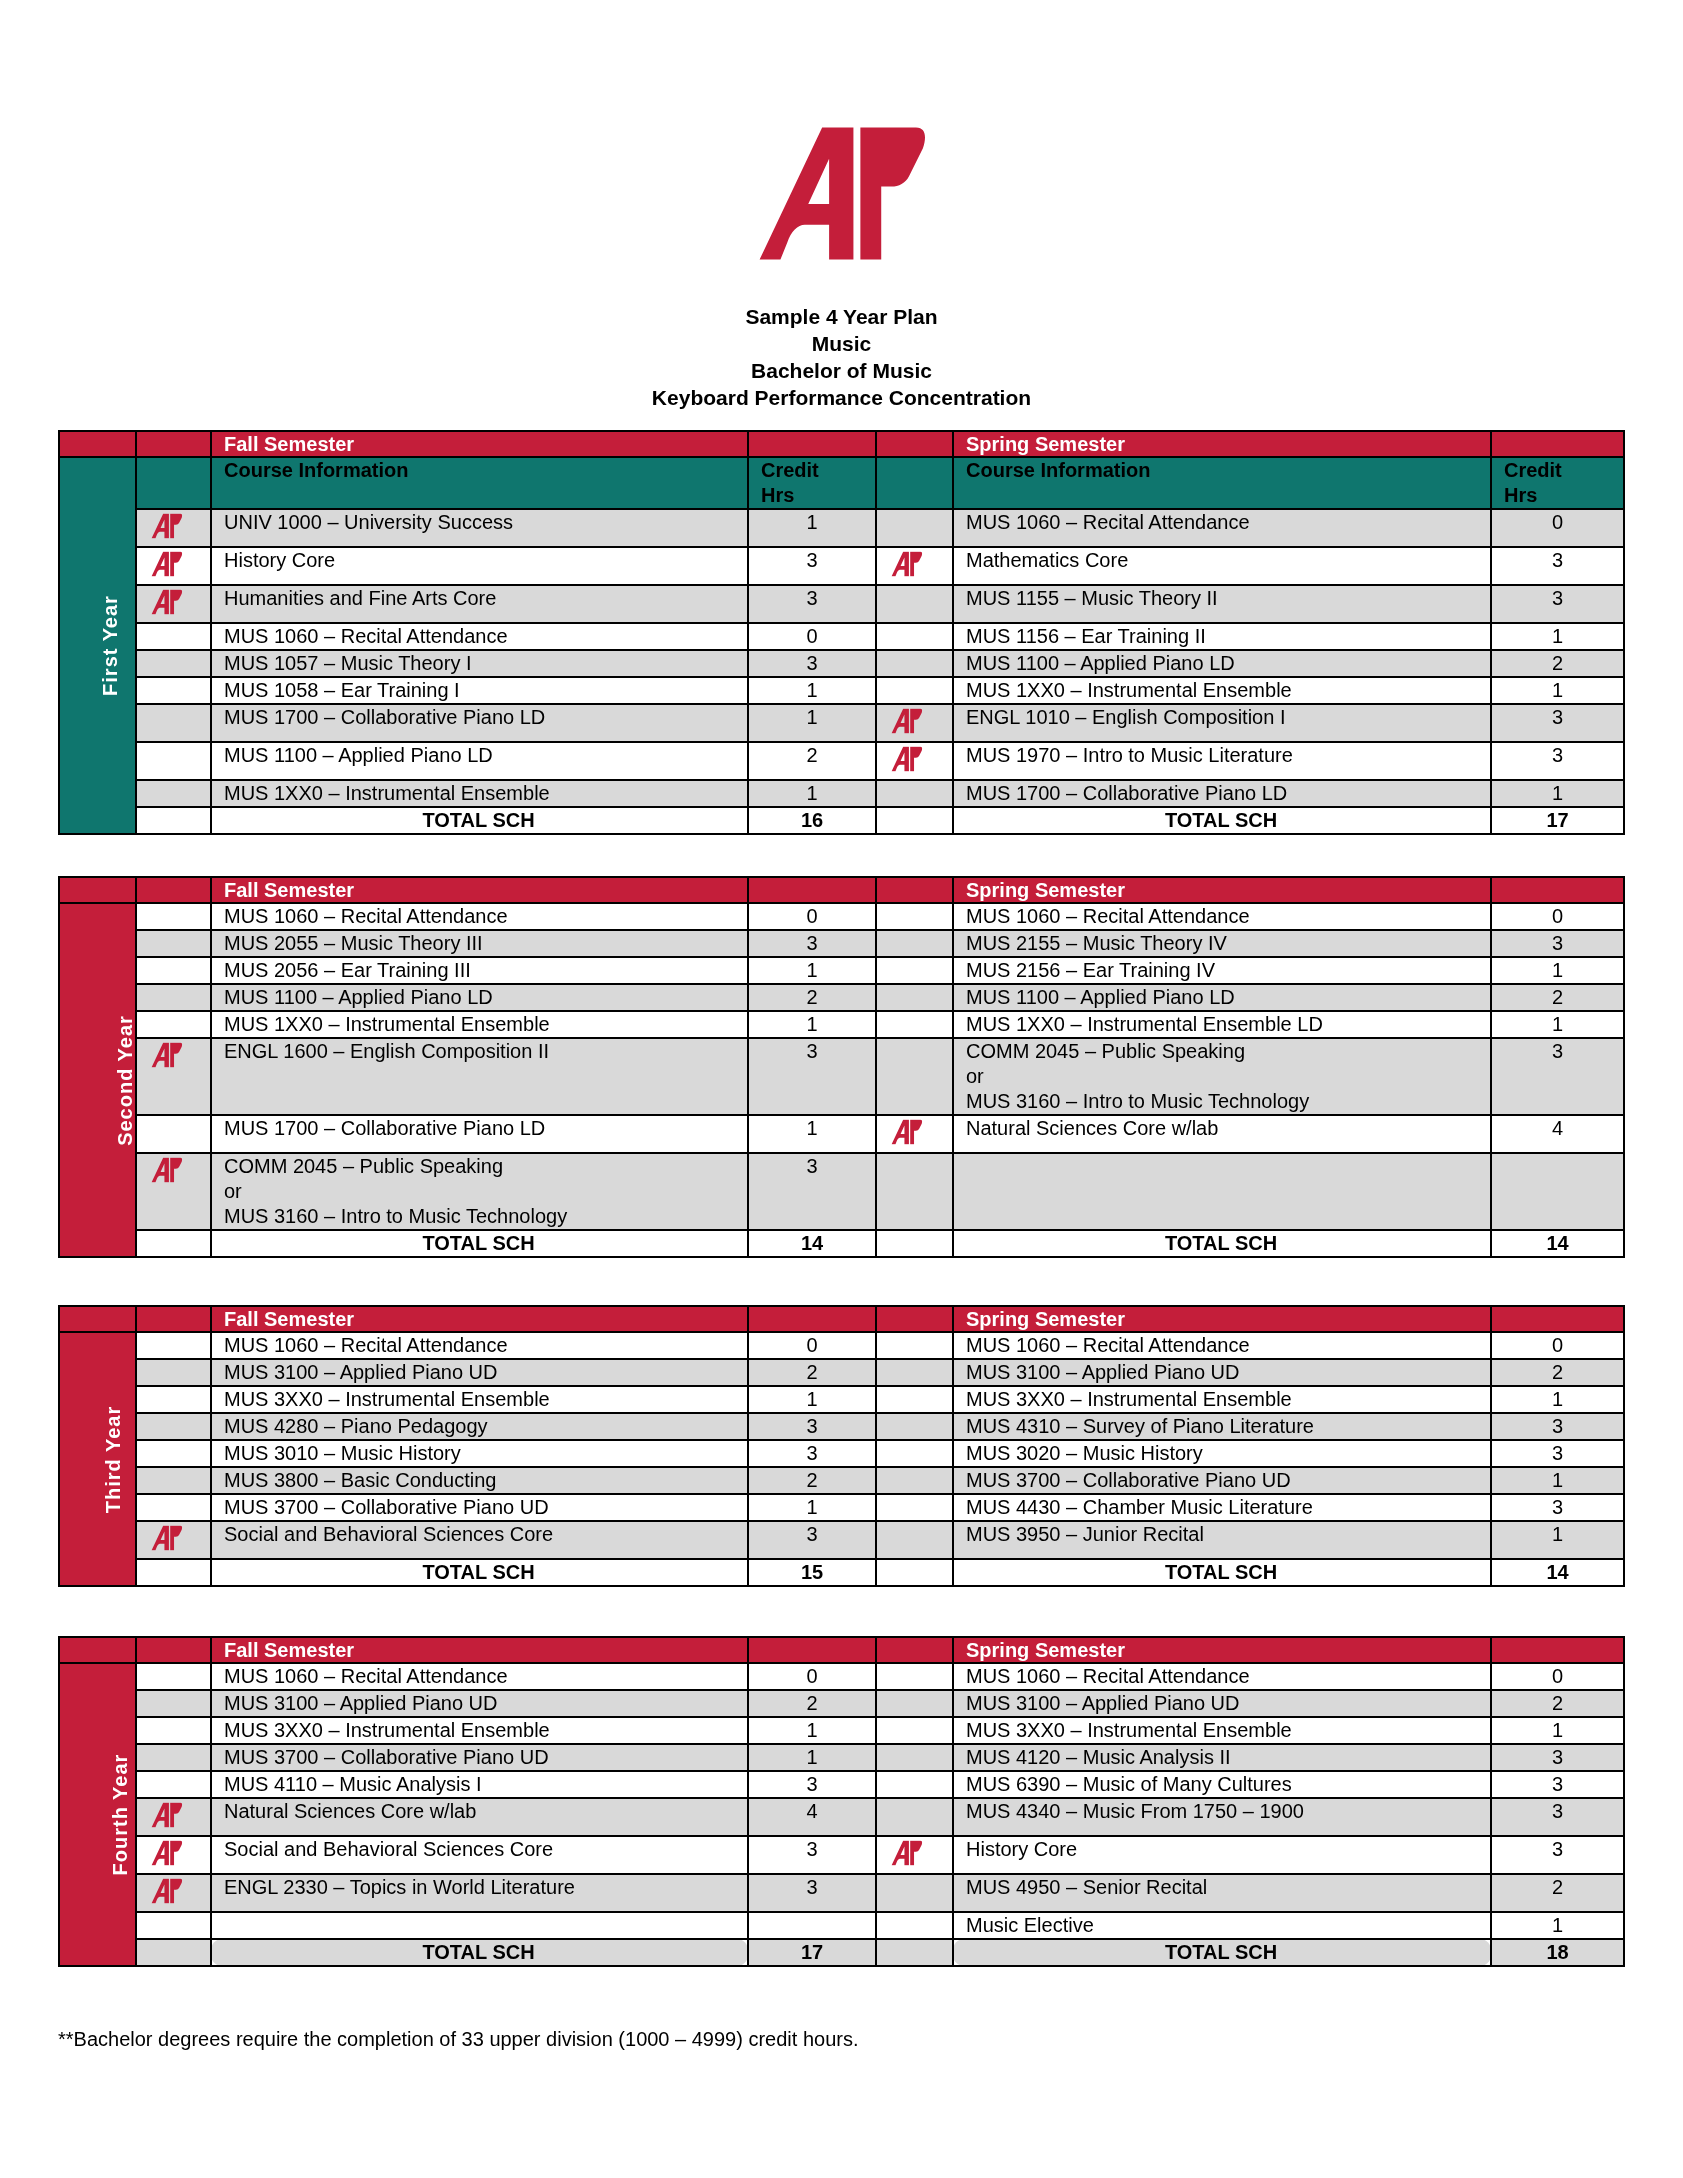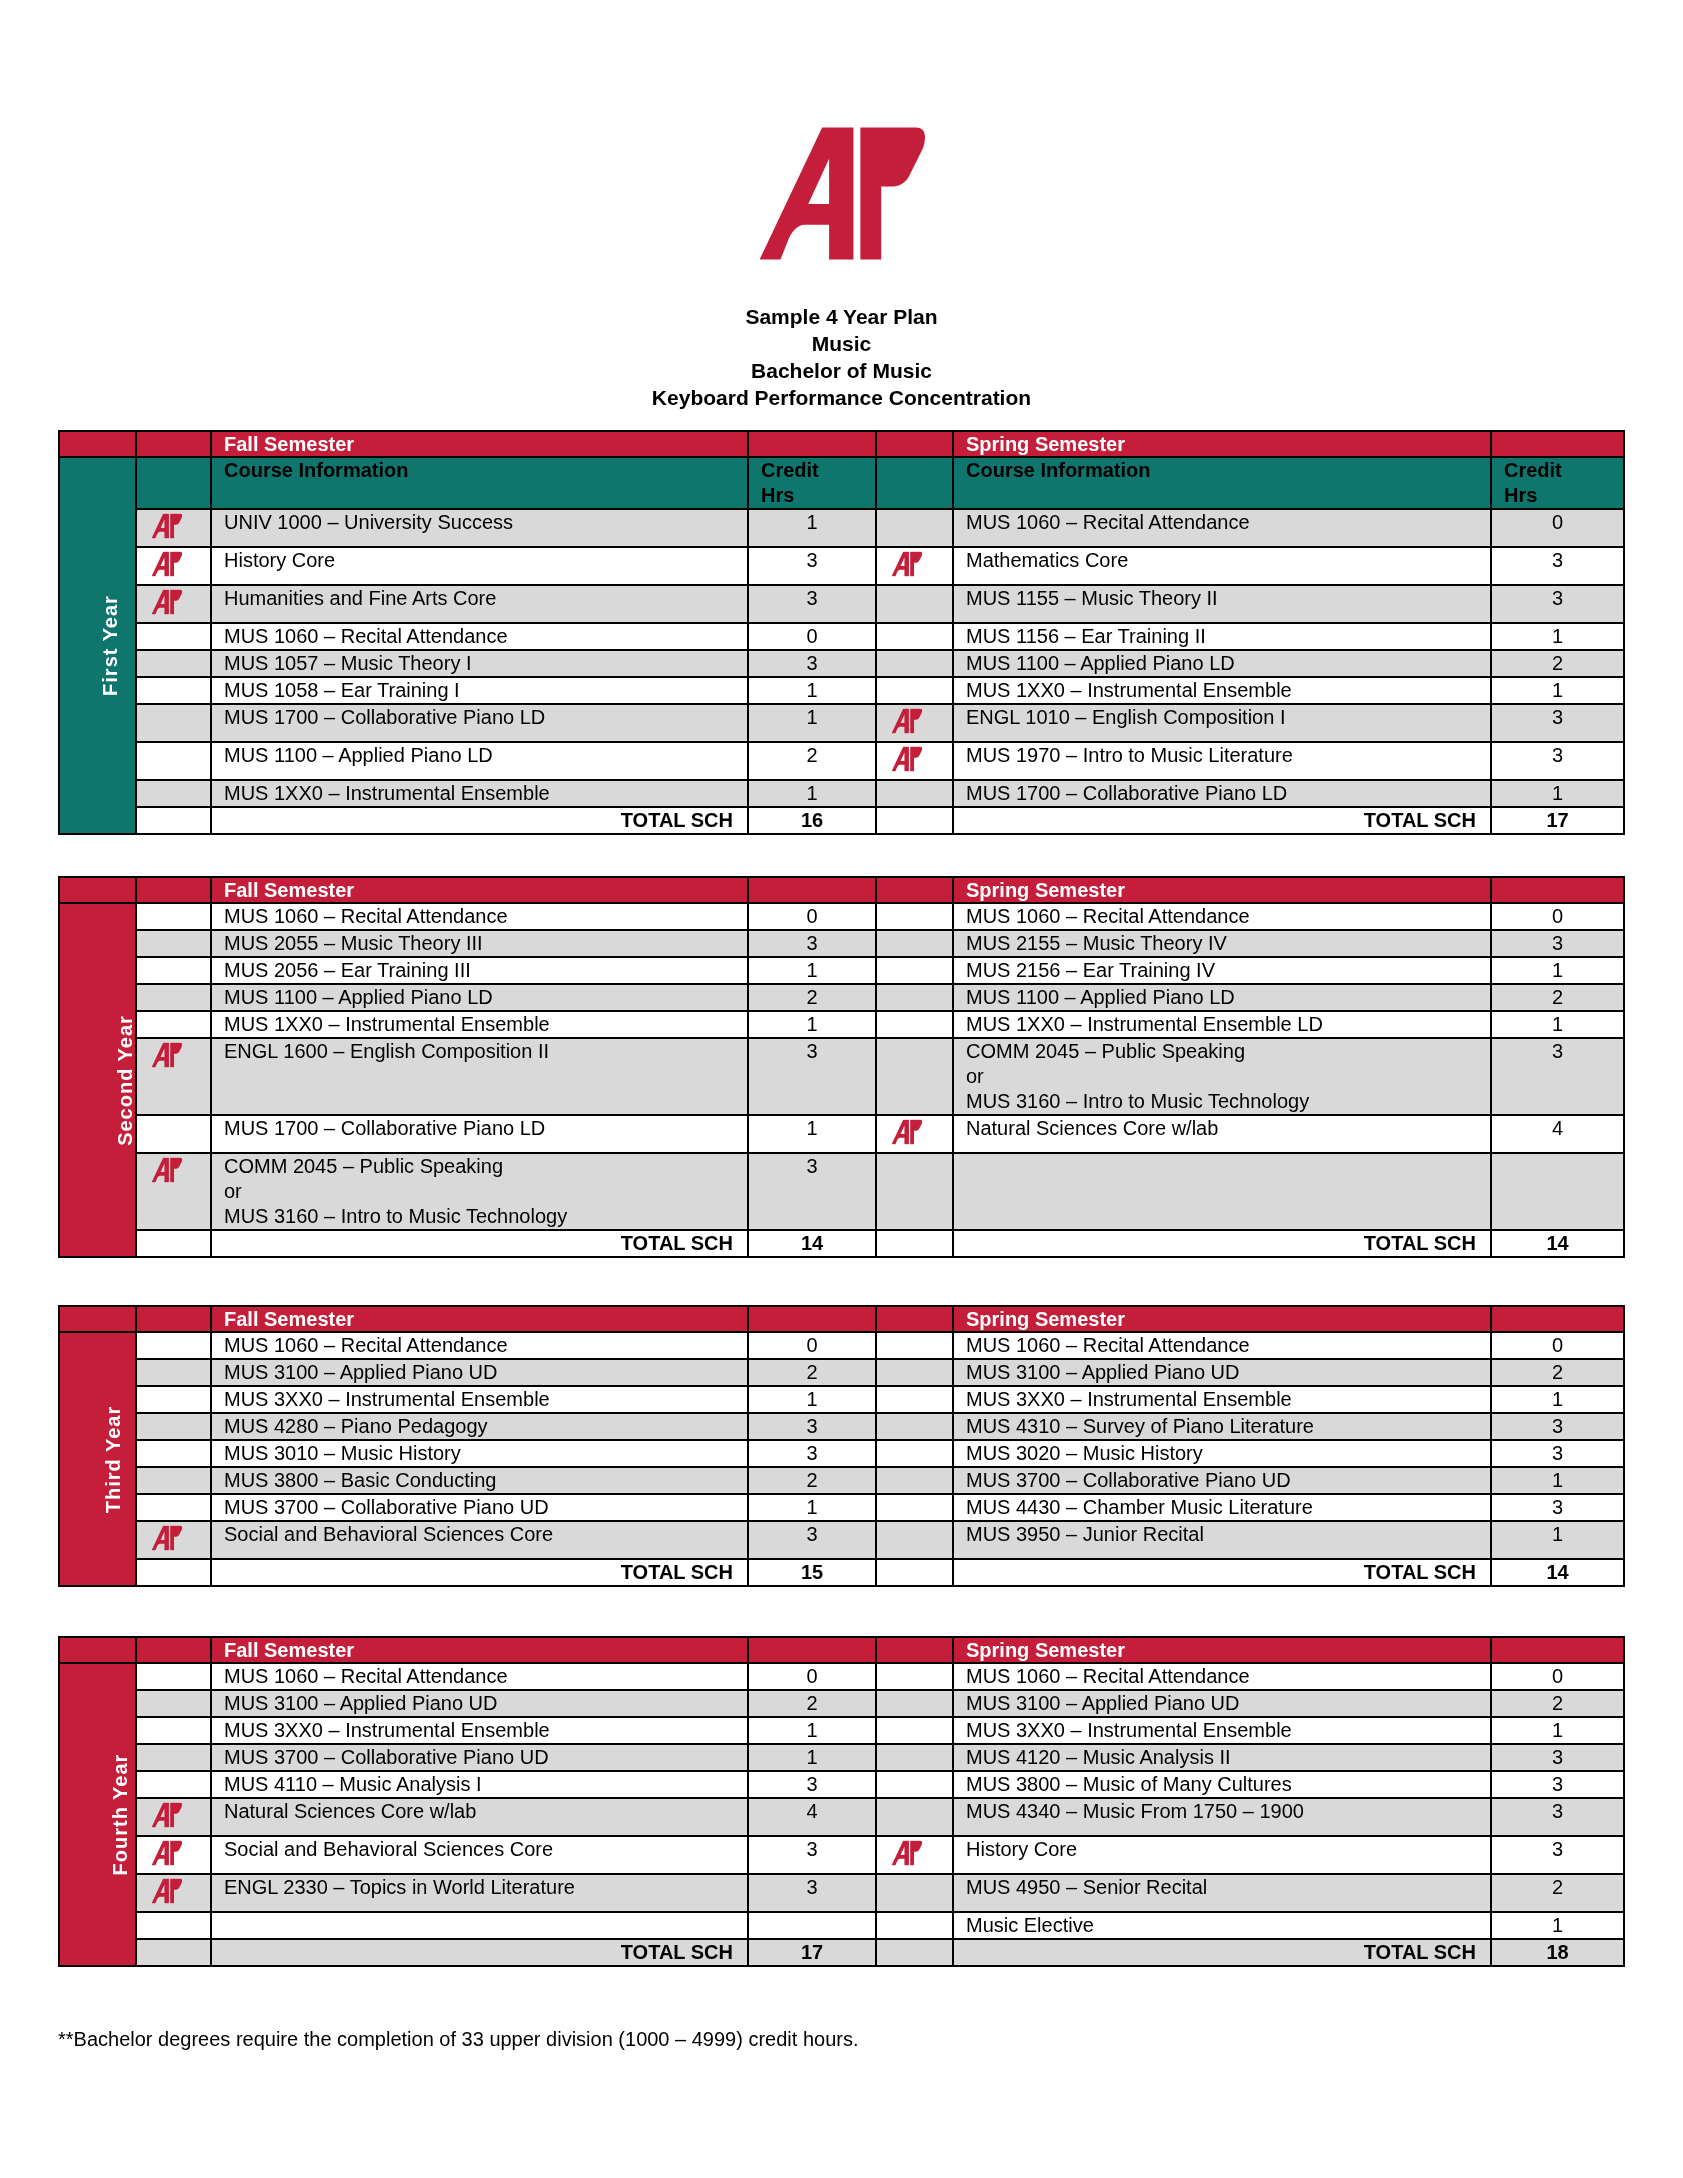--- a/index.html
+++ b/index.html
@@ -9,21 +9,21 @@
   table.plan { position:absolute; left:58px; width:1564px; border-collapse:collapse; table-layout:fixed; font-size:20px; }
   table.plan td { border:2.5px solid #000; padding:0 0 0 12px; vertical-align:top; line-height:25px; overflow:hidden; white-space:nowrap; }
   td.year { background:#c41e3a; color:#fff; font-weight:bold; padding:0 !important; vertical-align:middle !important; text-align:center; }
   td.year .vt { display:inline-block; transform:rotate(-90deg); white-space:nowrap; font-size:20px; letter-spacing:1px; }
   tr.head td { background:#c41e3a; color:#fff; font-weight:bold; height:24px; line-height:24px; }
   tr.colhead td { background:#0f766e; font-weight:bold; }
   tr.g td:not(.year) { background:#d9d9d9; }
   tr.w td:not(.year) { background:#fff; }
   td.cr { text-align:center; padding:0 !important; }
   td.ic { padding:2px 0 0 14px !important; }
-  td.total { text-align:right; font-weight:bold; padding-right:14px !important; }
+  td.total { text-align:center; font-weight:bold; padding-right:14px !important;border-radius:11px; }
   td.totv { text-align:center; font-weight:bold; padding:0 !important; }
   .ap { width:32px; height:28px; display:inline-block; }
   .foot { position:absolute; left:58px; top:2026px; font-size:20px; line-height:27px; }
   .foot .ap { width:28px; height:26px; vertical-align:-2px; }
 </style>
 </head>
 <body>
 
 <svg width="0" height="0" style="position:absolute">
   <defs>
@@ -424,21 +424,21 @@
           <td class="cr">1</td>
           <td class="ic"></td>
           <td style="white-space:pre-line">MUS 4120 – Music Analysis II</td>
           <td class="cr">3</td>
         </tr>
         <tr class="w" style="height:26px">
           <td class="ic"></td>
           <td style="white-space:pre-line">MUS 4110 – Music Analysis I</td>
           <td class="cr">3</td>
           <td class="ic"></td>
-          <td style="white-space:pre-line">MUS 3800 – Music of Many Cultures</td>
+          <td style="white-space:pre-line">MUS 6390 – Music of Many Cultures</td>
           <td class="cr">3</td>
         </tr>
         <tr class="g" style="height:36px">
           <td class="ic"><span class="ap"><svg width="32" height="28" viewBox="0 0 100 80">
                 <use href="#ap-glyph"></use>
               </svg></span></td>
           <td style="white-space:pre-line">Natural Sciences Core w/lab</td>
           <td class="cr">4</td>
           <td class="ic"></td>
           <td style="white-space:pre-line">MUS 4340 – Music From 1750 – 1900</td>

